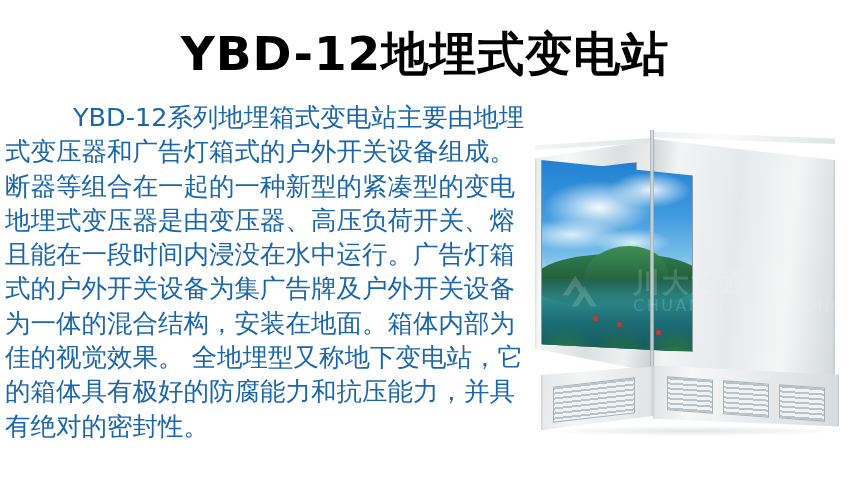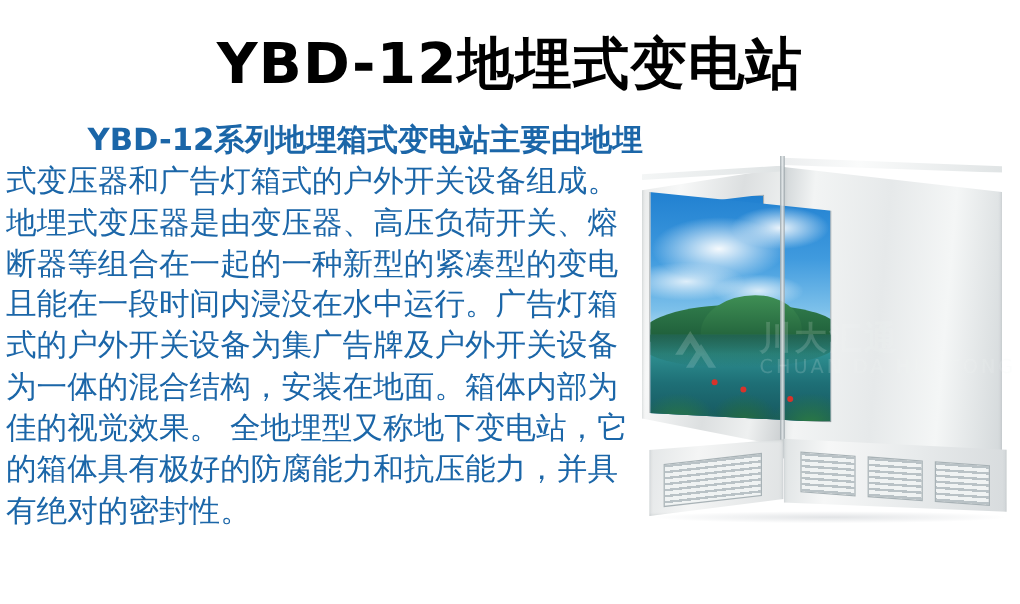--- a/index.html
+++ b/index.html
@@ -47,21 +47,20 @@
     line-height: 34.3px;
     letter-spacing: 0px;
   }
   .copy .line {
     white-space: nowrap;
     display: block;
     height: 34.3px;
   }
   .copy .line.indent {
     padding-left: 68px;
-    font-weight: bold;
   }
 
   
   .product {
     position: absolute;
     left: 527px;
     top: 126px;
     width: 312px;
     height: 330px;
   }
@@ -287,22 +286,22 @@
 </head>
 <body>
 
 <div class="page">
 
   <div class="title">YBD-12地埋式变电站</div>
 
   <div class="copy">
     <span class="line indent">YBD-12系列地埋箱式变电站主要由地埋</span>
     <span class="line">式变压器和广告灯箱式的户外开关设备组成。</span>
+    <span class="line">断器等组合在一起的一种新型的紧凑型的变电</span>
     <span class="line">地埋式变压器是由变压器、高压负荷开关、熔</span>
-    <span class="line">断器等组合在一起的一种新型的紧凑型的变电</span>
     <span class="line">且能在一段时间内浸没在水中运行。广告灯箱</span>
     <span class="line">式的户外开关设备为集广告牌及户外开关设备</span>
     <span class="line">为一体的混合结构，安装在地面。箱体内部为</span>
     <span class="line">佳的视觉效果。 全地埋型又称地下变电站，它</span>
     <span class="line">的箱体具有极好的防腐能力和抗压能力，并具</span>
     <span class="line">有绝对的密封性。</span>
   </div>
 
   <div class="product">
     <div class="cab">

